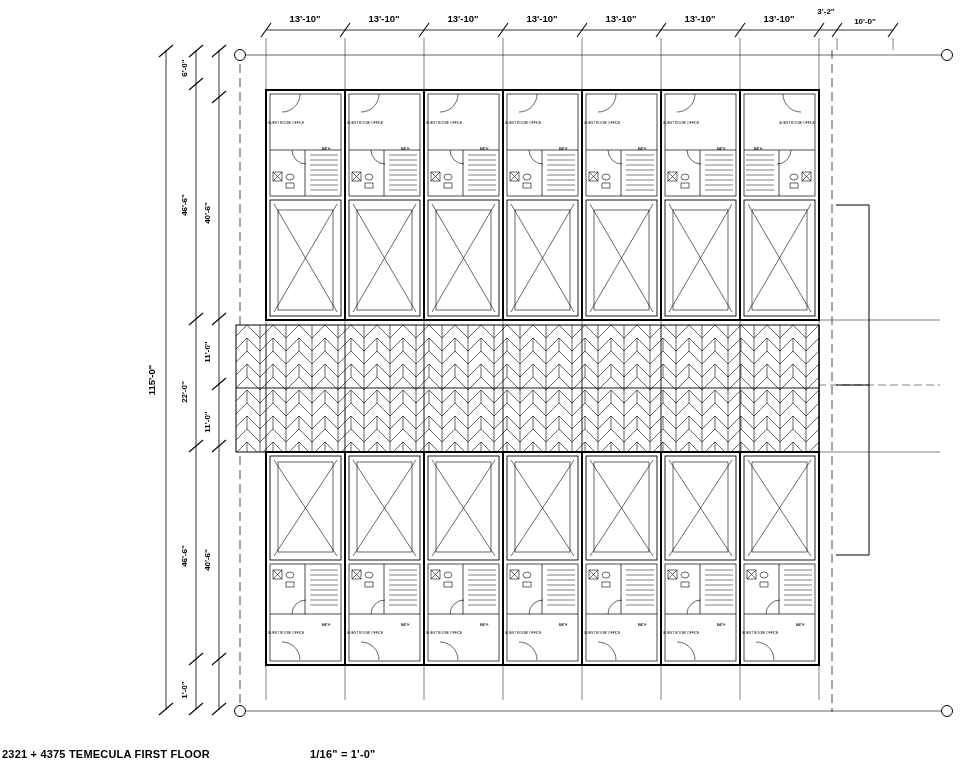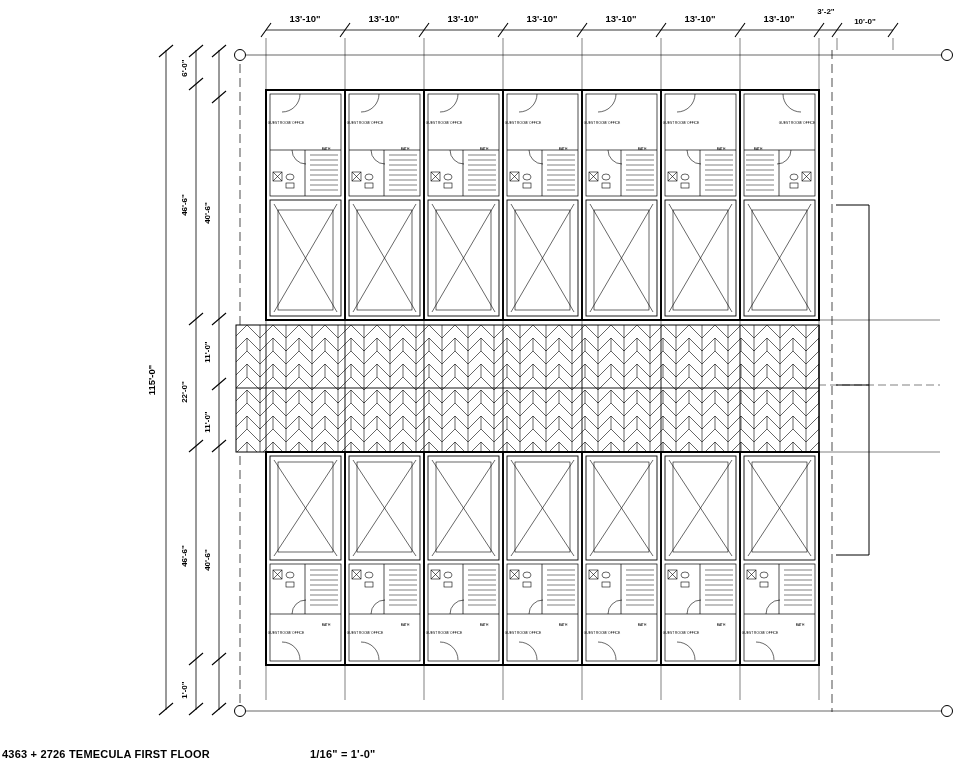--- a/index.html
+++ b/index.html
@@ -668,16 +668,16 @@
         </g>
         <path d="M774 660 A18 18 0 0 0 756 642" fill="none" stroke="#000000" stroke-width="0.6"></path>
         <path d="M766 614 A14 14 0 0 1 780 600" fill="none" stroke="#000000" stroke-width="0.6"></path>
         <text class="roomlabel" x="760" y="634" text-anchor="middle">GUEST ROOM/ OFFICE</text>
         <text class="roomlabel" x="800" y="626" text-anchor="middle">BATH</text>
       </g>
     </g>
 
   </svg>
 
-  <div class="titletext" id="sheet-title">4363 + 2726 TEMECULA FIRST FLOOR</div>
+  <div class="titletext" id="sheet-title">2321 + 4375 TEMECULA FIRST FLOOR</div>
   <div class="titletext" id="sheet-scale">1/16" = 1'-0"</div>
 
 </div>
 
 </body></html>

